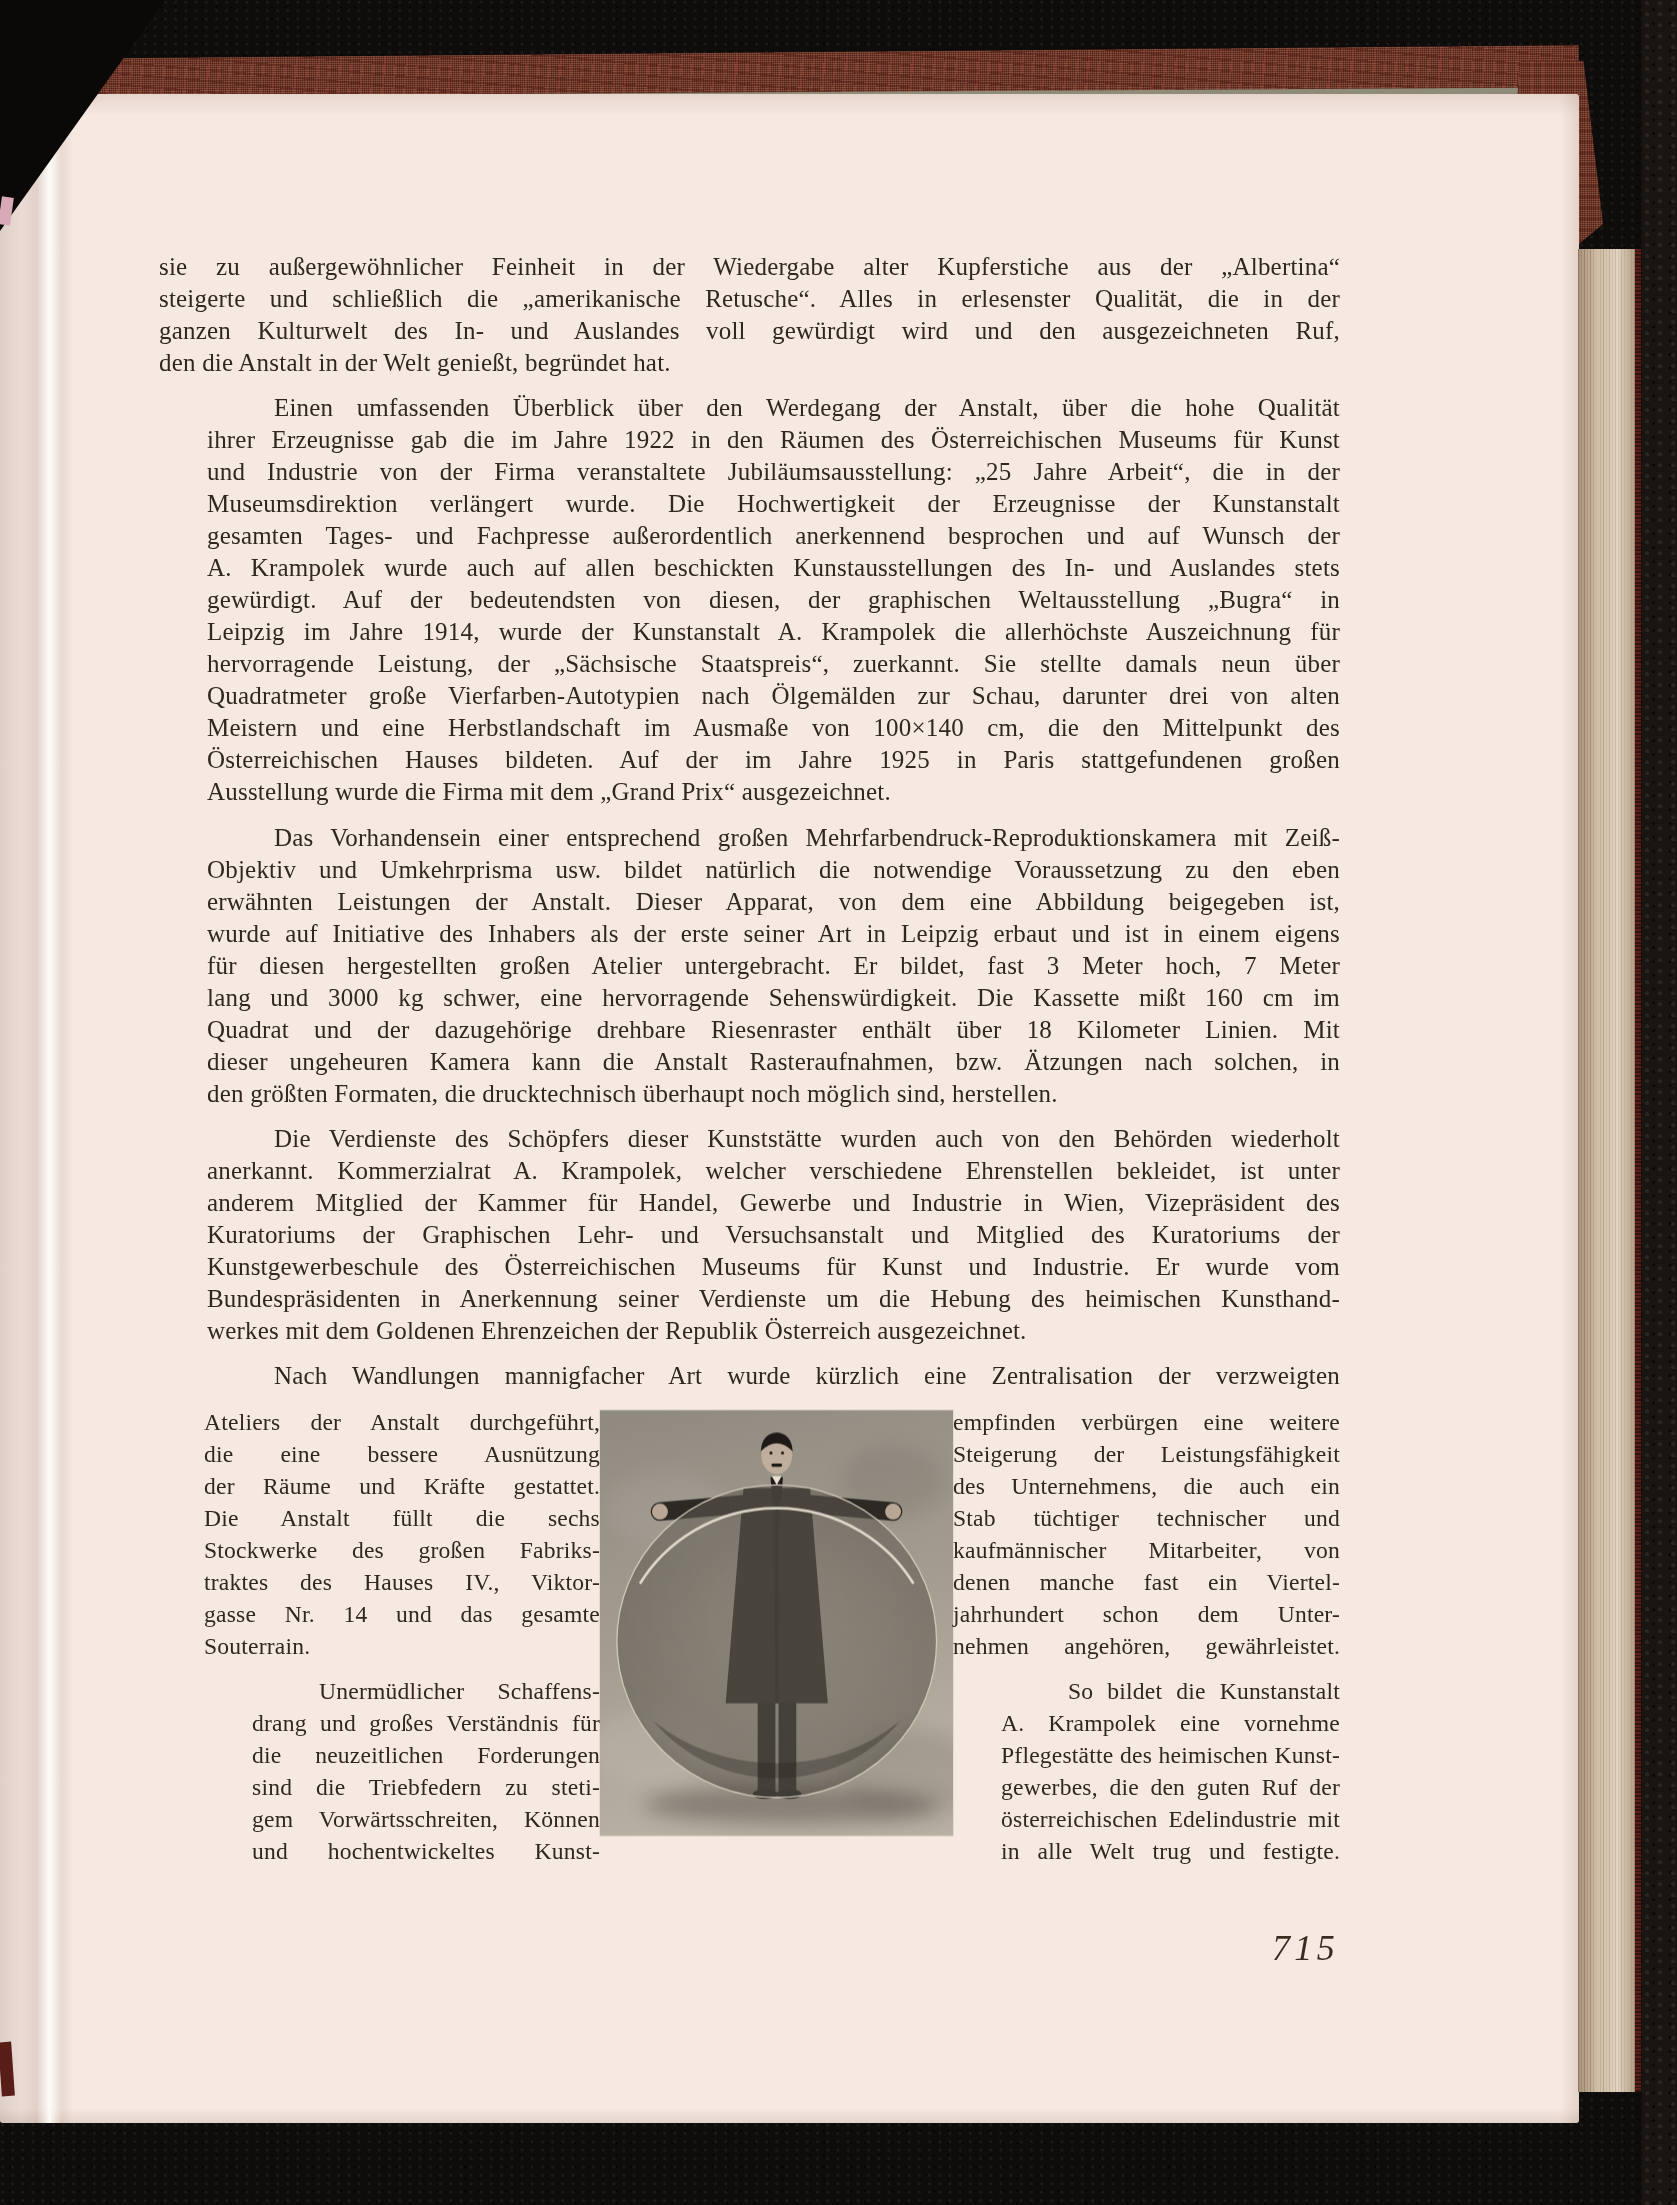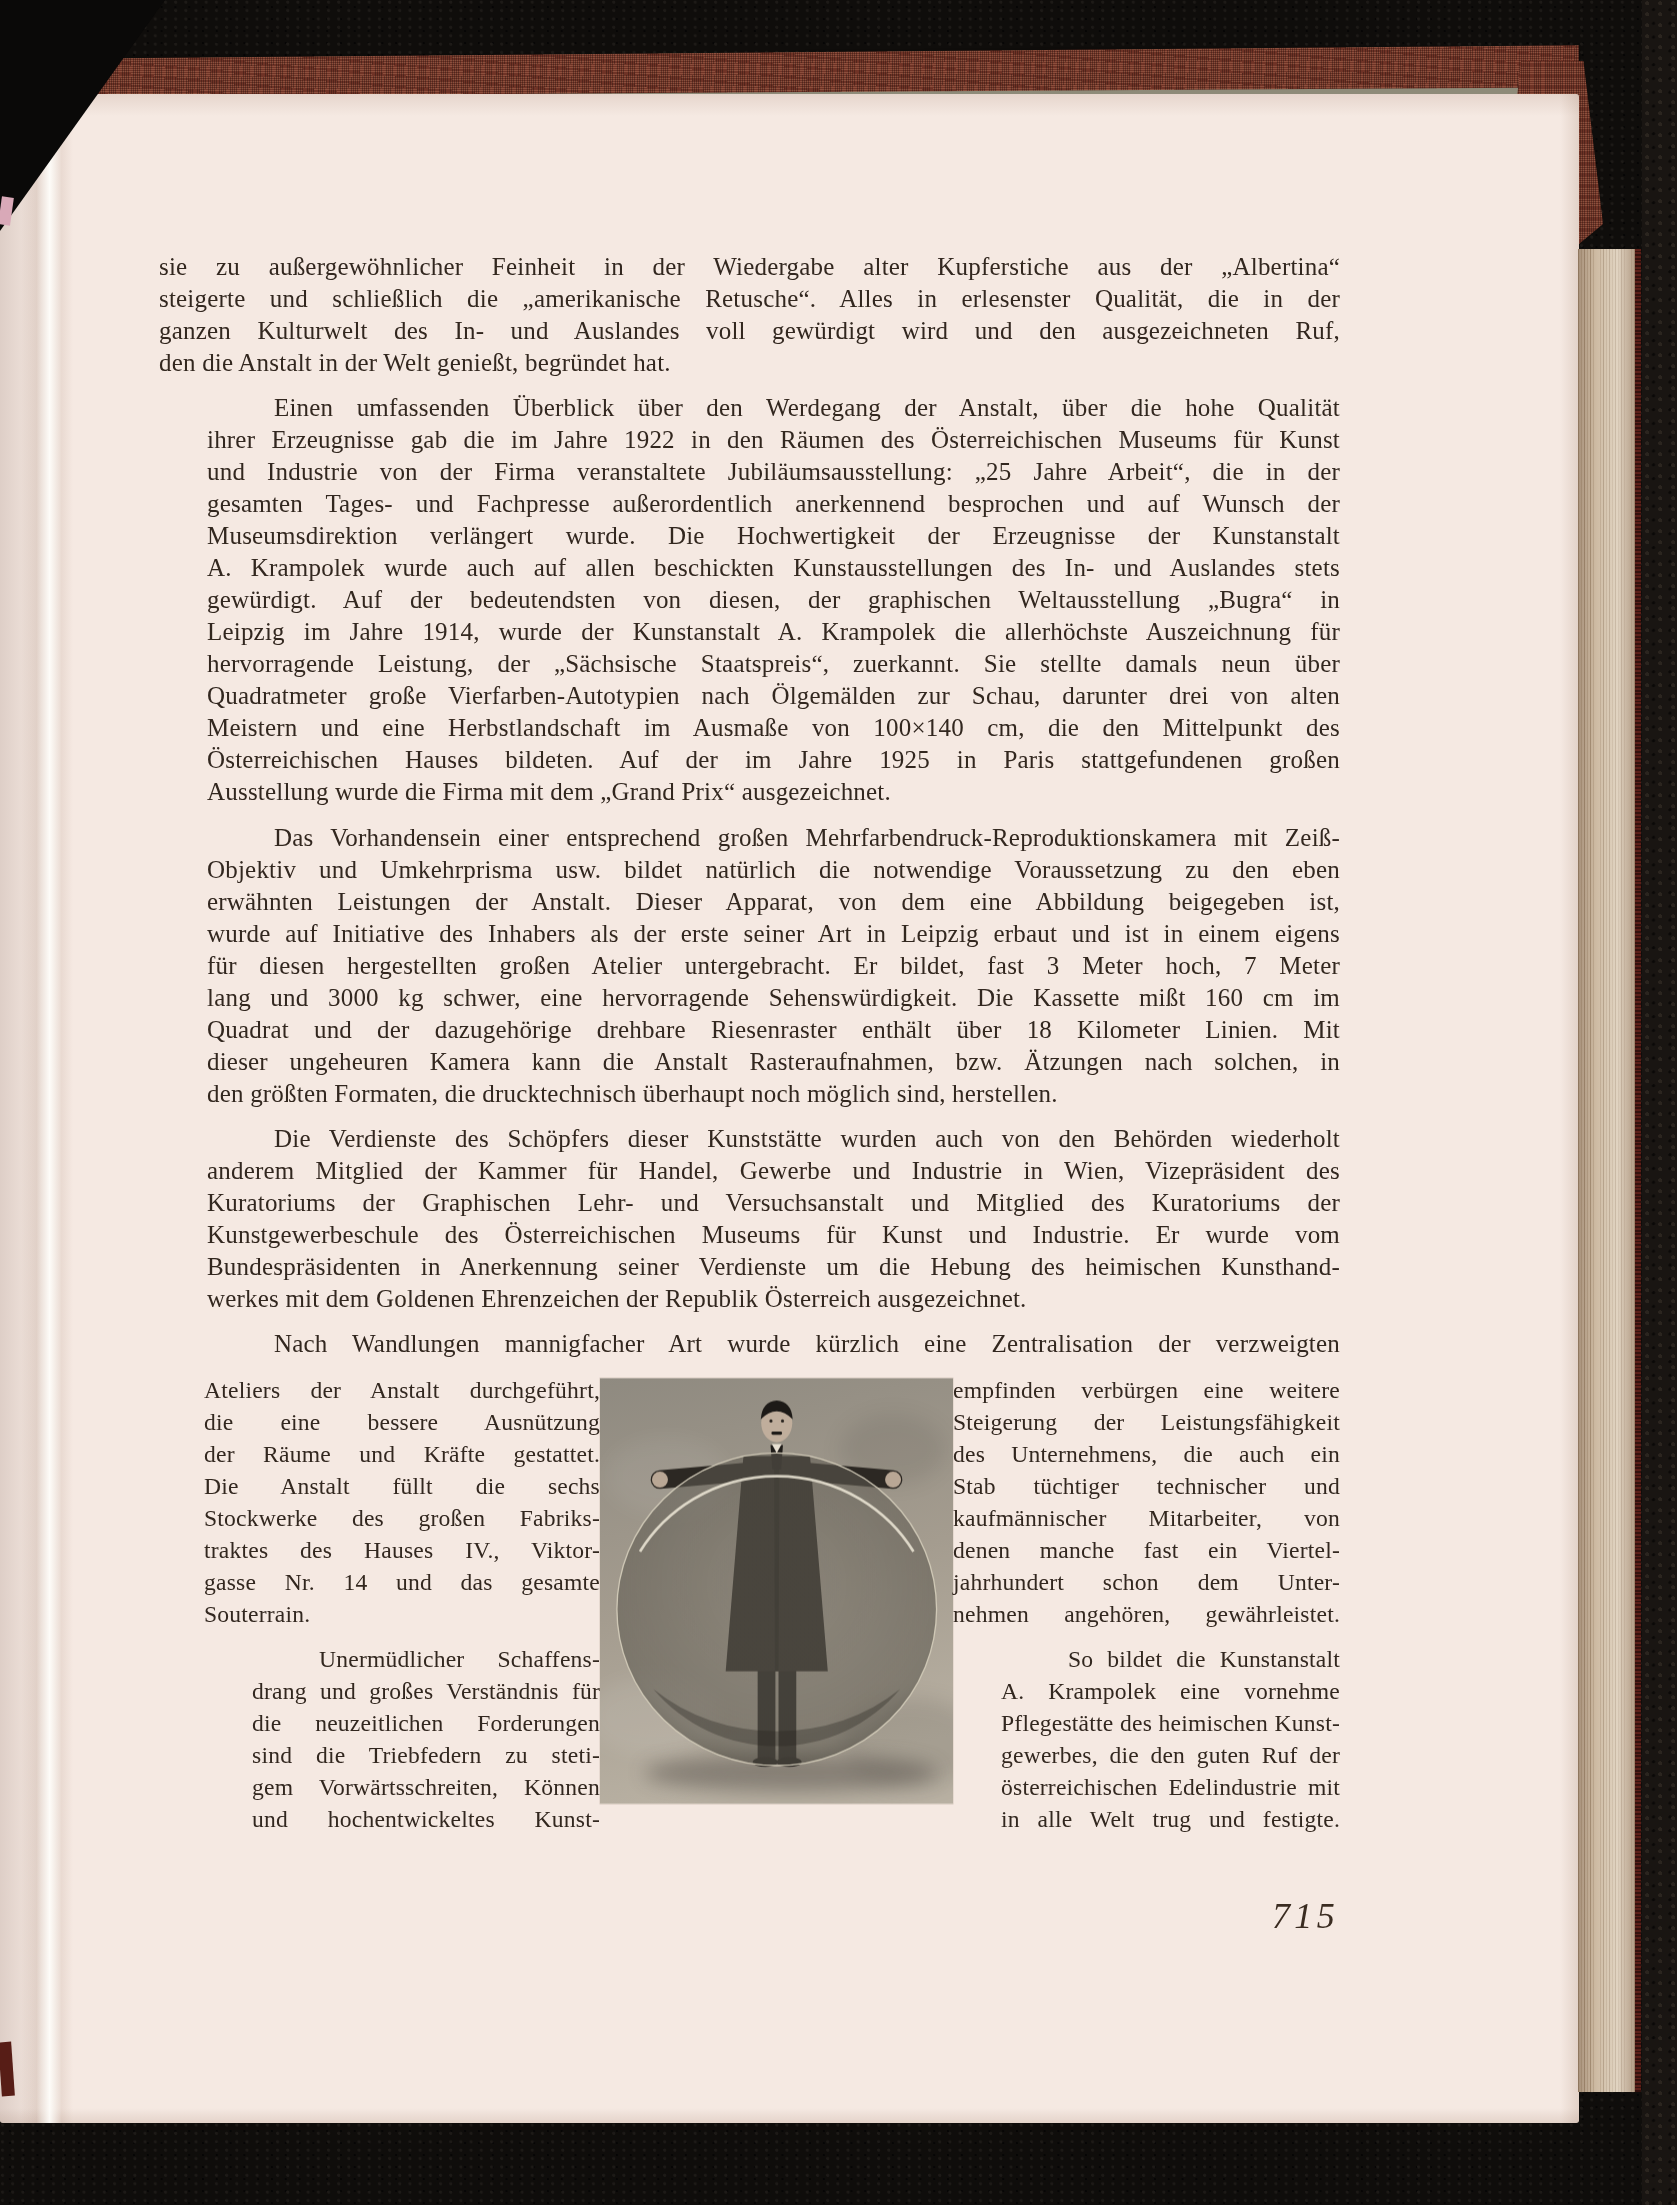--- a/index.html
+++ b/index.html
@@ -77,22 +77,22 @@
           <div class="para">
             <div class="line first">sie zu außergewöhnlicher Feinheit in der Wiedergabe alter Kupferstiche aus der „Albertina“</div>
             <div class="line">steigerte und schließlich die „amerikanische Retusche“. Alles in erlesenster Qualität, die in der</div>
             <div class="line">ganzen Kulturwelt des In- und Auslandes voll gewürdigt wird und den ausgezeichneten Ruf,</div>
             <div class="line last">den die Anstalt in der Welt genießt, begründet hat.</div>
           </div>
           <div class="para indent">
             <div class="line first">Einen umfassenden Überblick über den Werdegang der Anstalt, über die hohe Qualität</div>
             <div class="line">ihrer Erzeugnisse gab die im Jahre 1922 in den Räumen des Österreichischen Museums für Kunst</div>
             <div class="line">und Industrie von der Firma veranstaltete Jubiläumsausstellung: „25 Jahre Arbeit“, die in der</div>
+            <div class="line">Museumsdirektion verlängert wurde. Die Hochwertigkeit der Erzeugnisse der Kunstanstalt</div>
             <div class="line">gesamten Tages- und Fachpresse außerordentlich anerkennend besprochen und auf Wunsch der</div>
-            <div class="line">Museumsdirektion verlängert wurde. Die Hochwertigkeit der Erzeugnisse der Kunstanstalt</div>
             <div class="line">A. Krampolek wurde auch auf allen beschickten Kunstausstellungen des In- und Auslandes stets</div>
             <div class="line">gewürdigt. Auf der bedeutendsten von diesen, der graphischen Weltausstellung „Bugra“ in</div>
             <div class="line">Leipzig im Jahre 1914, wurde der Kunstanstalt A. Krampolek die allerhöchste Auszeichnung für</div>
             <div class="line">hervorragende Leistung, der „Sächsische Staatspreis“, zuerkannt. Sie stellte damals neun über</div>
             <div class="line">Quadratmeter große Vierfarben-Autotypien nach Ölgemälden zur Schau, darunter drei von alten</div>
             <div class="line">Meistern und eine Herbstlandschaft im Ausmaße von 100×140 cm, die den Mittelpunkt des</div>
             <div class="line">Österreichischen Hauses bildeten. Auf der im Jahre 1925 in Paris stattgefundenen großen</div>
             <div class="line last">Ausstellung wurde die Firma mit dem „Grand Prix“ ausgezeichnet.</div>
           </div>
           <div class="para indent">
@@ -101,20 +101,21 @@
             <div class="line">erwähnten Leistungen der Anstalt. Dieser Apparat, von dem eine Abbildung beigegeben ist,</div>
             <div class="line">wurde auf Initiative des Inhabers als der erste seiner Art in Leipzig erbaut und ist in einem eigens</div>
             <div class="line">für diesen hergestellten großen Atelier untergebracht. Er bildet, fast 3 Meter hoch, 7 Meter</div>
             <div class="line">lang und 3000 kg schwer, eine hervorragende Sehenswürdigkeit. Die Kassette mißt 160 cm im</div>
             <div class="line">Quadrat und der dazugehörige drehbare Riesenraster enthält über 18 Kilometer Linien. Mit</div>
             <div class="line">dieser ungeheuren Kamera kann die Anstalt Rasteraufnahmen, bzw. Ätzungen nach solchen, in</div>
             <div class="line last">den größten Formaten, die drucktechnisch überhaupt noch möglich sind, herstellen.</div>
           </div>
           <div class="para indent">
             <div class="line first">Die Verdienste des Schöpfers dieser Kunststätte wurden auch von den Behörden wiederholt</div>
+            <div class="line">anerkannt. Kommerzialrat A. Krampolek, welcher verschiedene Ehrenstellen bekleidet, ist unter</div>
             <div class="line">anderem Mitglied der Kammer für Handel, Gewerbe und Industrie in Wien, Vizepräsident des</div>
             <div class="line">Kuratoriums der Graphischen Lehr- und Versuchsanstalt und Mitglied des Kuratoriums der</div>
             <div class="line">Kunstgewerbeschule des Österreichischen Museums für Kunst und Industrie. Er wurde vom</div>
             <div class="line">Bundespräsidenten in Anerkennung seiner Verdienste um die Hebung des heimischen Kunsthand-</div>
             <div class="line last">werkes mit dem Goldenen Ehrenzeichen der Republik Österreich ausgezeichnet.</div>
           </div>
           <div class="para indent">
             <div class="line first">Nach Wandlungen mannigfacher Art wurde kürzlich eine Zentralisation der verzweigten</div>
           </div>
         </div>

